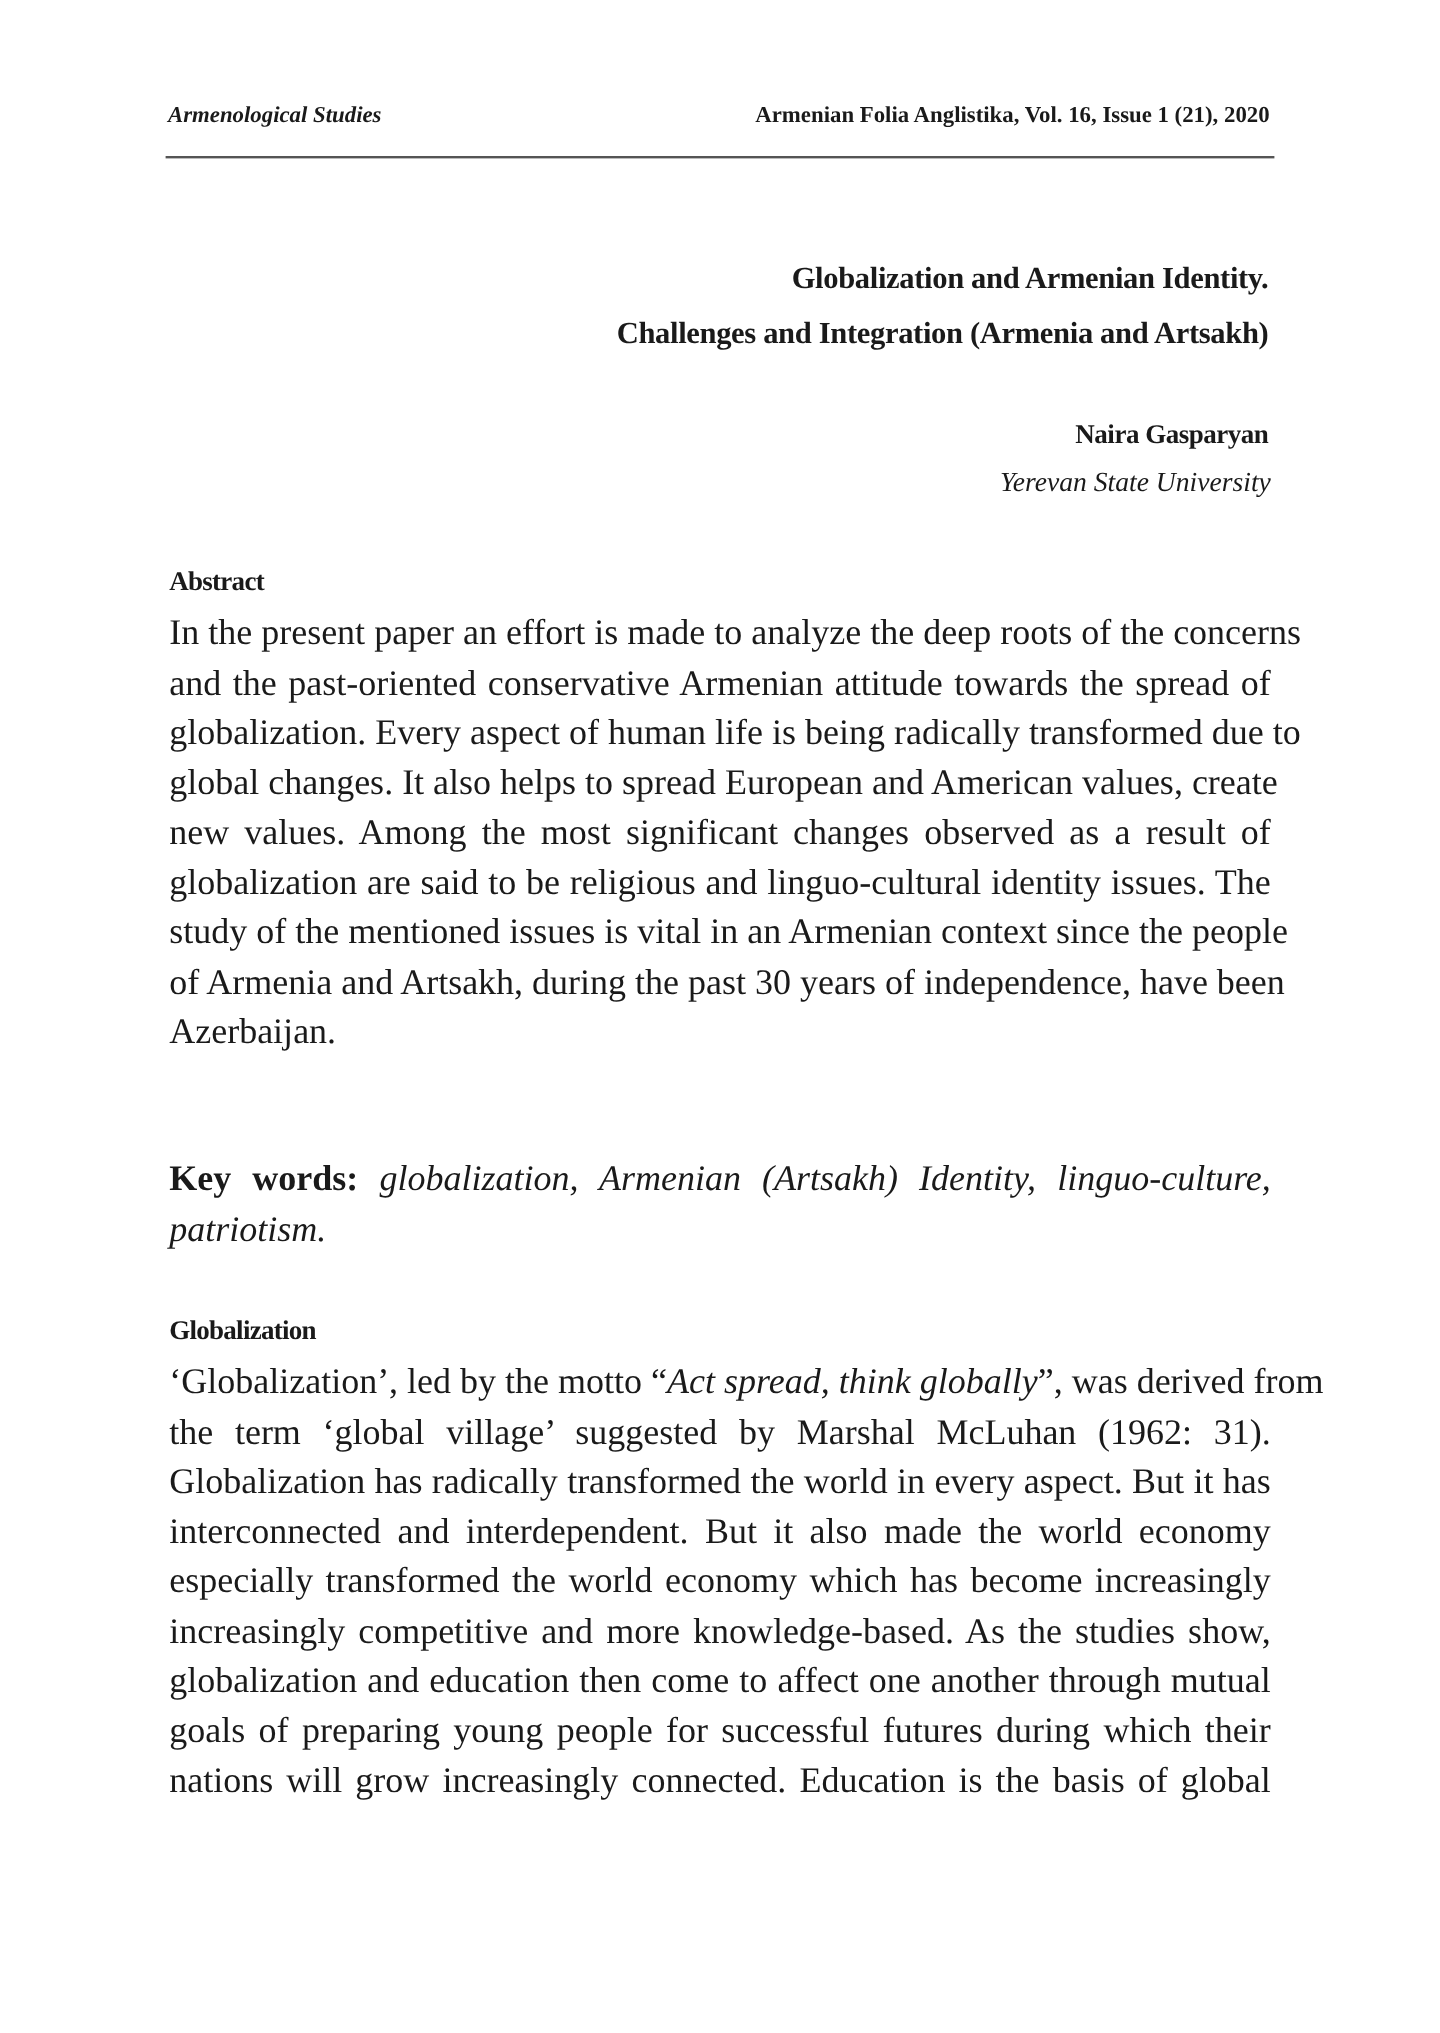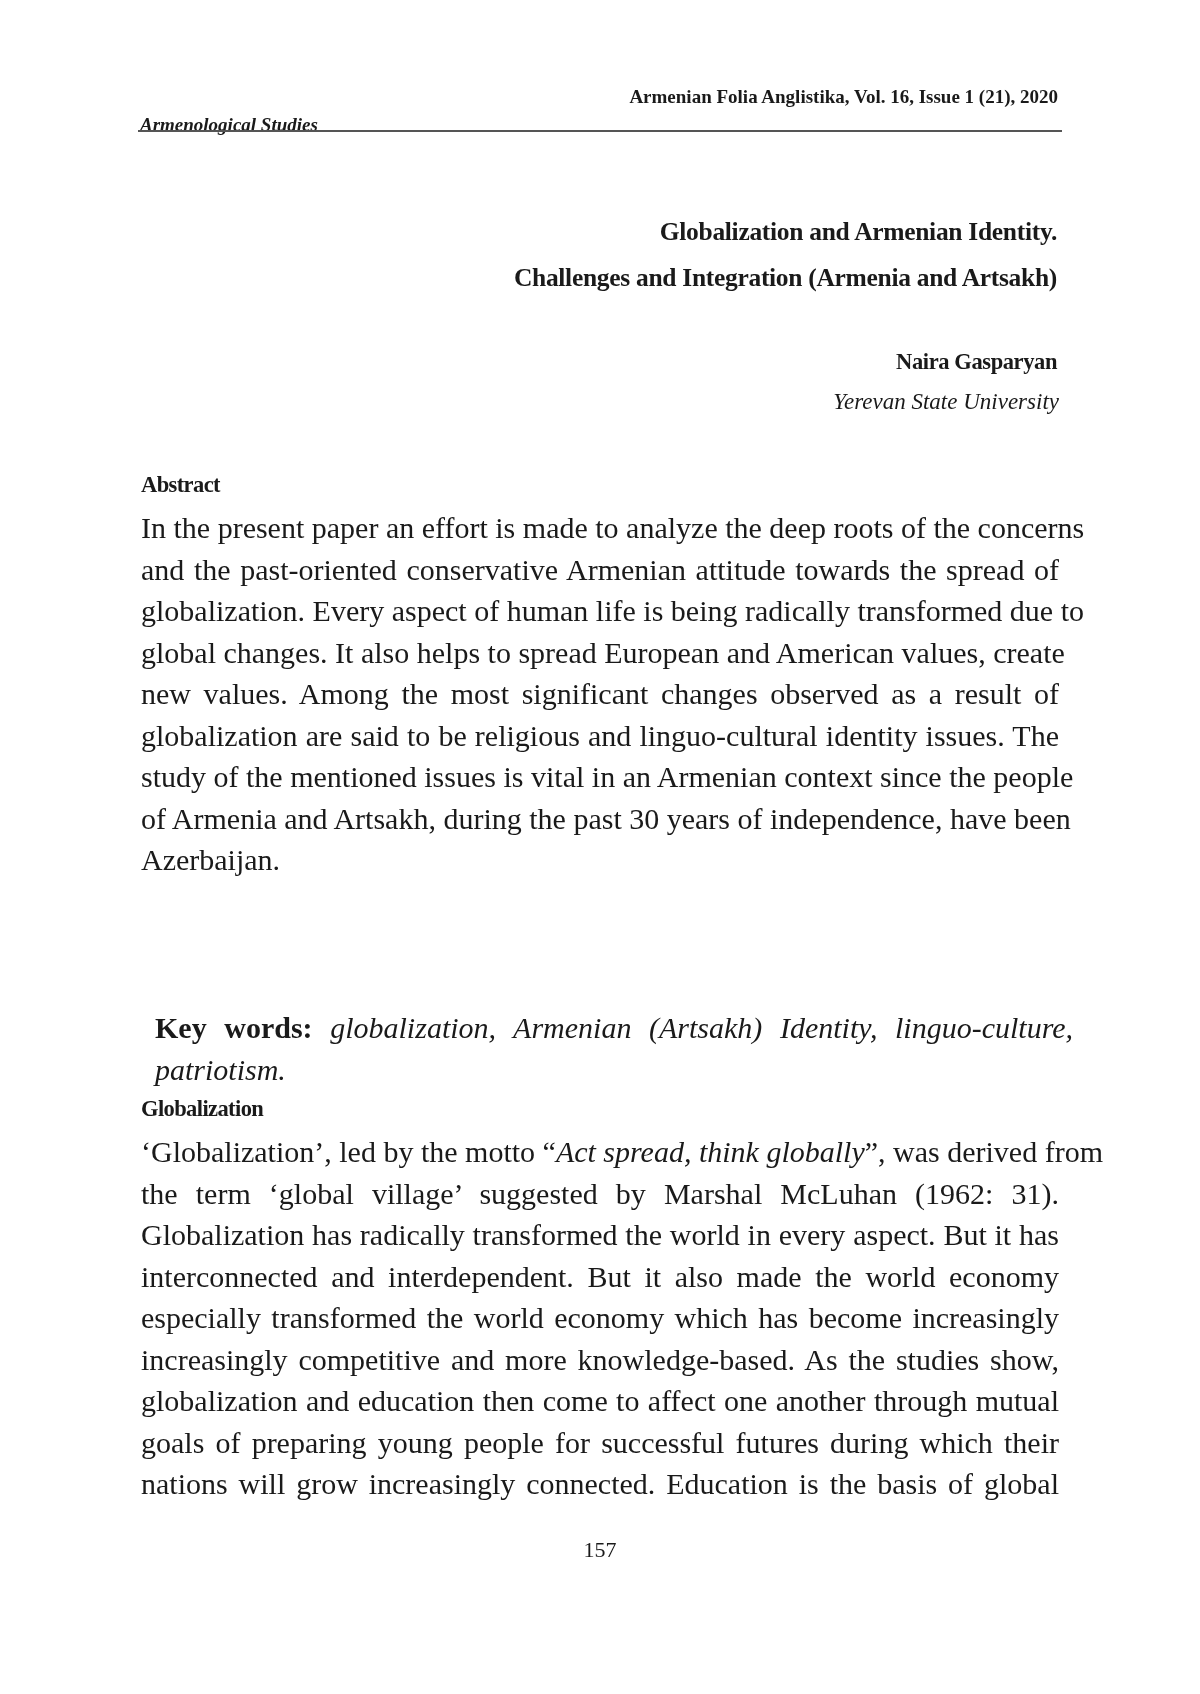--- a/index.html
+++ b/index.html
@@ -6,21 +6,21 @@
   body {
     width: 1200px; height: 1694px; position: relative; overflow: hidden;
     font-family: "DejaVu Serif", "Liberation Serif", serif;
     color: #1a1a1a;
   }
   .page { position: absolute; left: 0; top: 0; width: 1200px; height: 1694px; }
   .header {
     position: absolute; left: 138px; top: 86px; width: 924px; height: 26px;
     font-family: "Liberation Serif", serif; font-weight: bold; font-size: 19px;
   }
-  .header .left { position: absolute; left: 2px; top: 0; font-style: italic; margin-top: 28px; }
+  .header .left { position: absolute; left: 2px; top: 0; font-style: italic; }
   .header .right { position: absolute; right: 4px; top: 0; }
   .header-rule {
     position: absolute; left: 138px; top: 130px; width: 924px; height: 2px; background: #555;
   }
   .title {
     position: absolute; right: 143px; text-align: right;
     font-family: "Liberation Serif", serif; font-weight: bold; font-size: 25.5px;
     letter-spacing: -0.3px; white-space: nowrap;
   }
   .title.l1 { top: 217px; }
@@ -77,35 +77,34 @@
     <div class="line">and the past-oriented conservative Armenian attitude towards the spread of</div>
     <div class="line">globalization. Every aspect of human life is being radically transformed due to</div>
     <div class="line">global changes. It also helps to spread European and American values, create</div>
     <div class="line">new values. Among the most significant changes observed as a result of</div>
     <div class="line">globalization are said to be religious and linguo-cultural identity issues. The</div>
     <div class="line">study of the mentioned issues is vital in an Armenian context since the people</div>
     <div class="line">of Armenia and Artsakh, during the past 30 years of independence, have been</div>
     <div class="line last">Azerbaijan.</div>
   </div>
 
-  <div class="body-block" style="top:1007px;margin-left:14px;">
+  <div class="body-block" style="top:962px;">
     <div class="line">
       <span class="kw-label">Key words:</span>
       <span class="kw-text">globalization, Armenian (Artsakh) Identity, linguo-culture,</span>
     </div>
     <div class="line last kw-text">patriotism.</div>
   </div>
 
   <div class="section-heading" style="top:1096px;">Globalization</div>
   <div class="body-block" style="top:1131px;">
     <div class="line"><span>‘Globalization’, led by the motto “</span><em>Act spread, think globally</em><span>”, was derived from</span></div>
     <div class="line">the term ‘global village’ suggested by Marshal McLuhan (1962: 31).</div>
     <div class="line">Globalization has radically transformed the world in every aspect. But it has</div>
     <div class="line">interconnected and interdependent. But it also made the world economy</div>
     <div class="line">especially transformed the world economy which has become increasingly</div>
     <div class="line">increasingly competitive and more knowledge-based. As the studies show,</div>
     <div class="line">globalization and education then come to affect one another through mutual</div>
     <div class="line">goals of preparing young people for successful futures during which their</div>
     <div class="line">nations will grow increasingly connected. Education is the basis of global</div>
   </div>
 
-  <div class="page-number">157</div>
 </div>
 
 </body></html>

